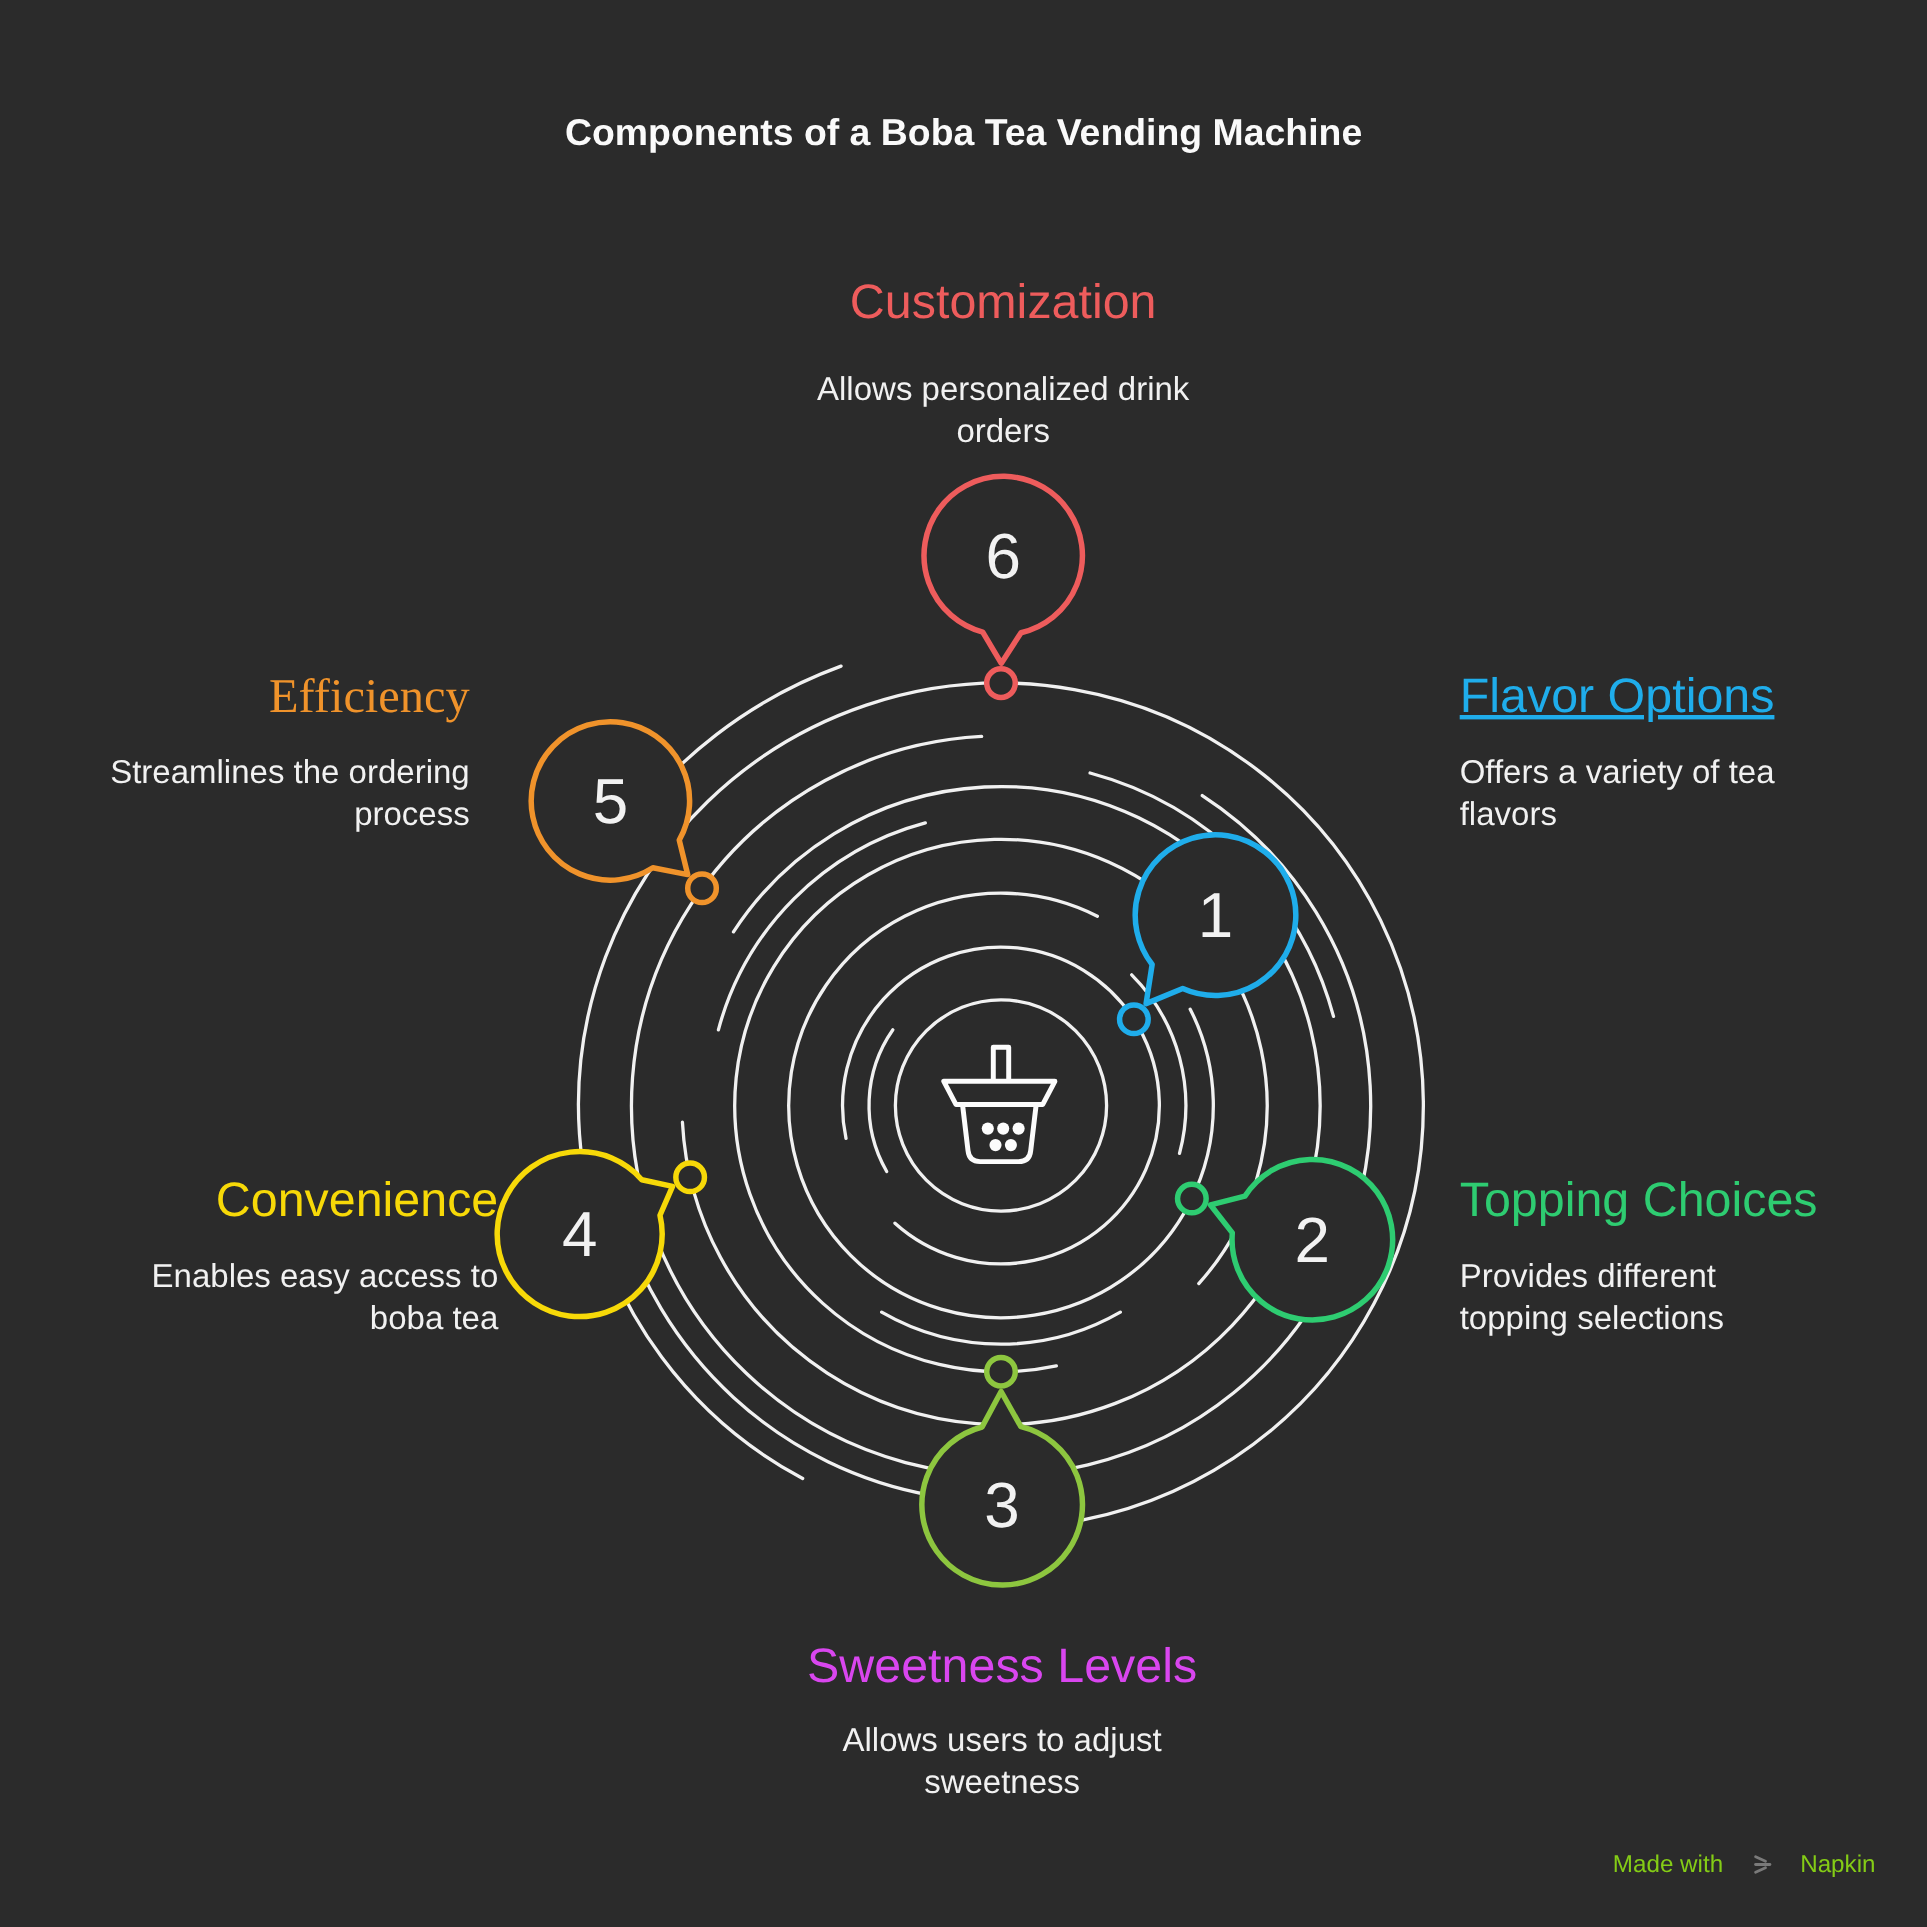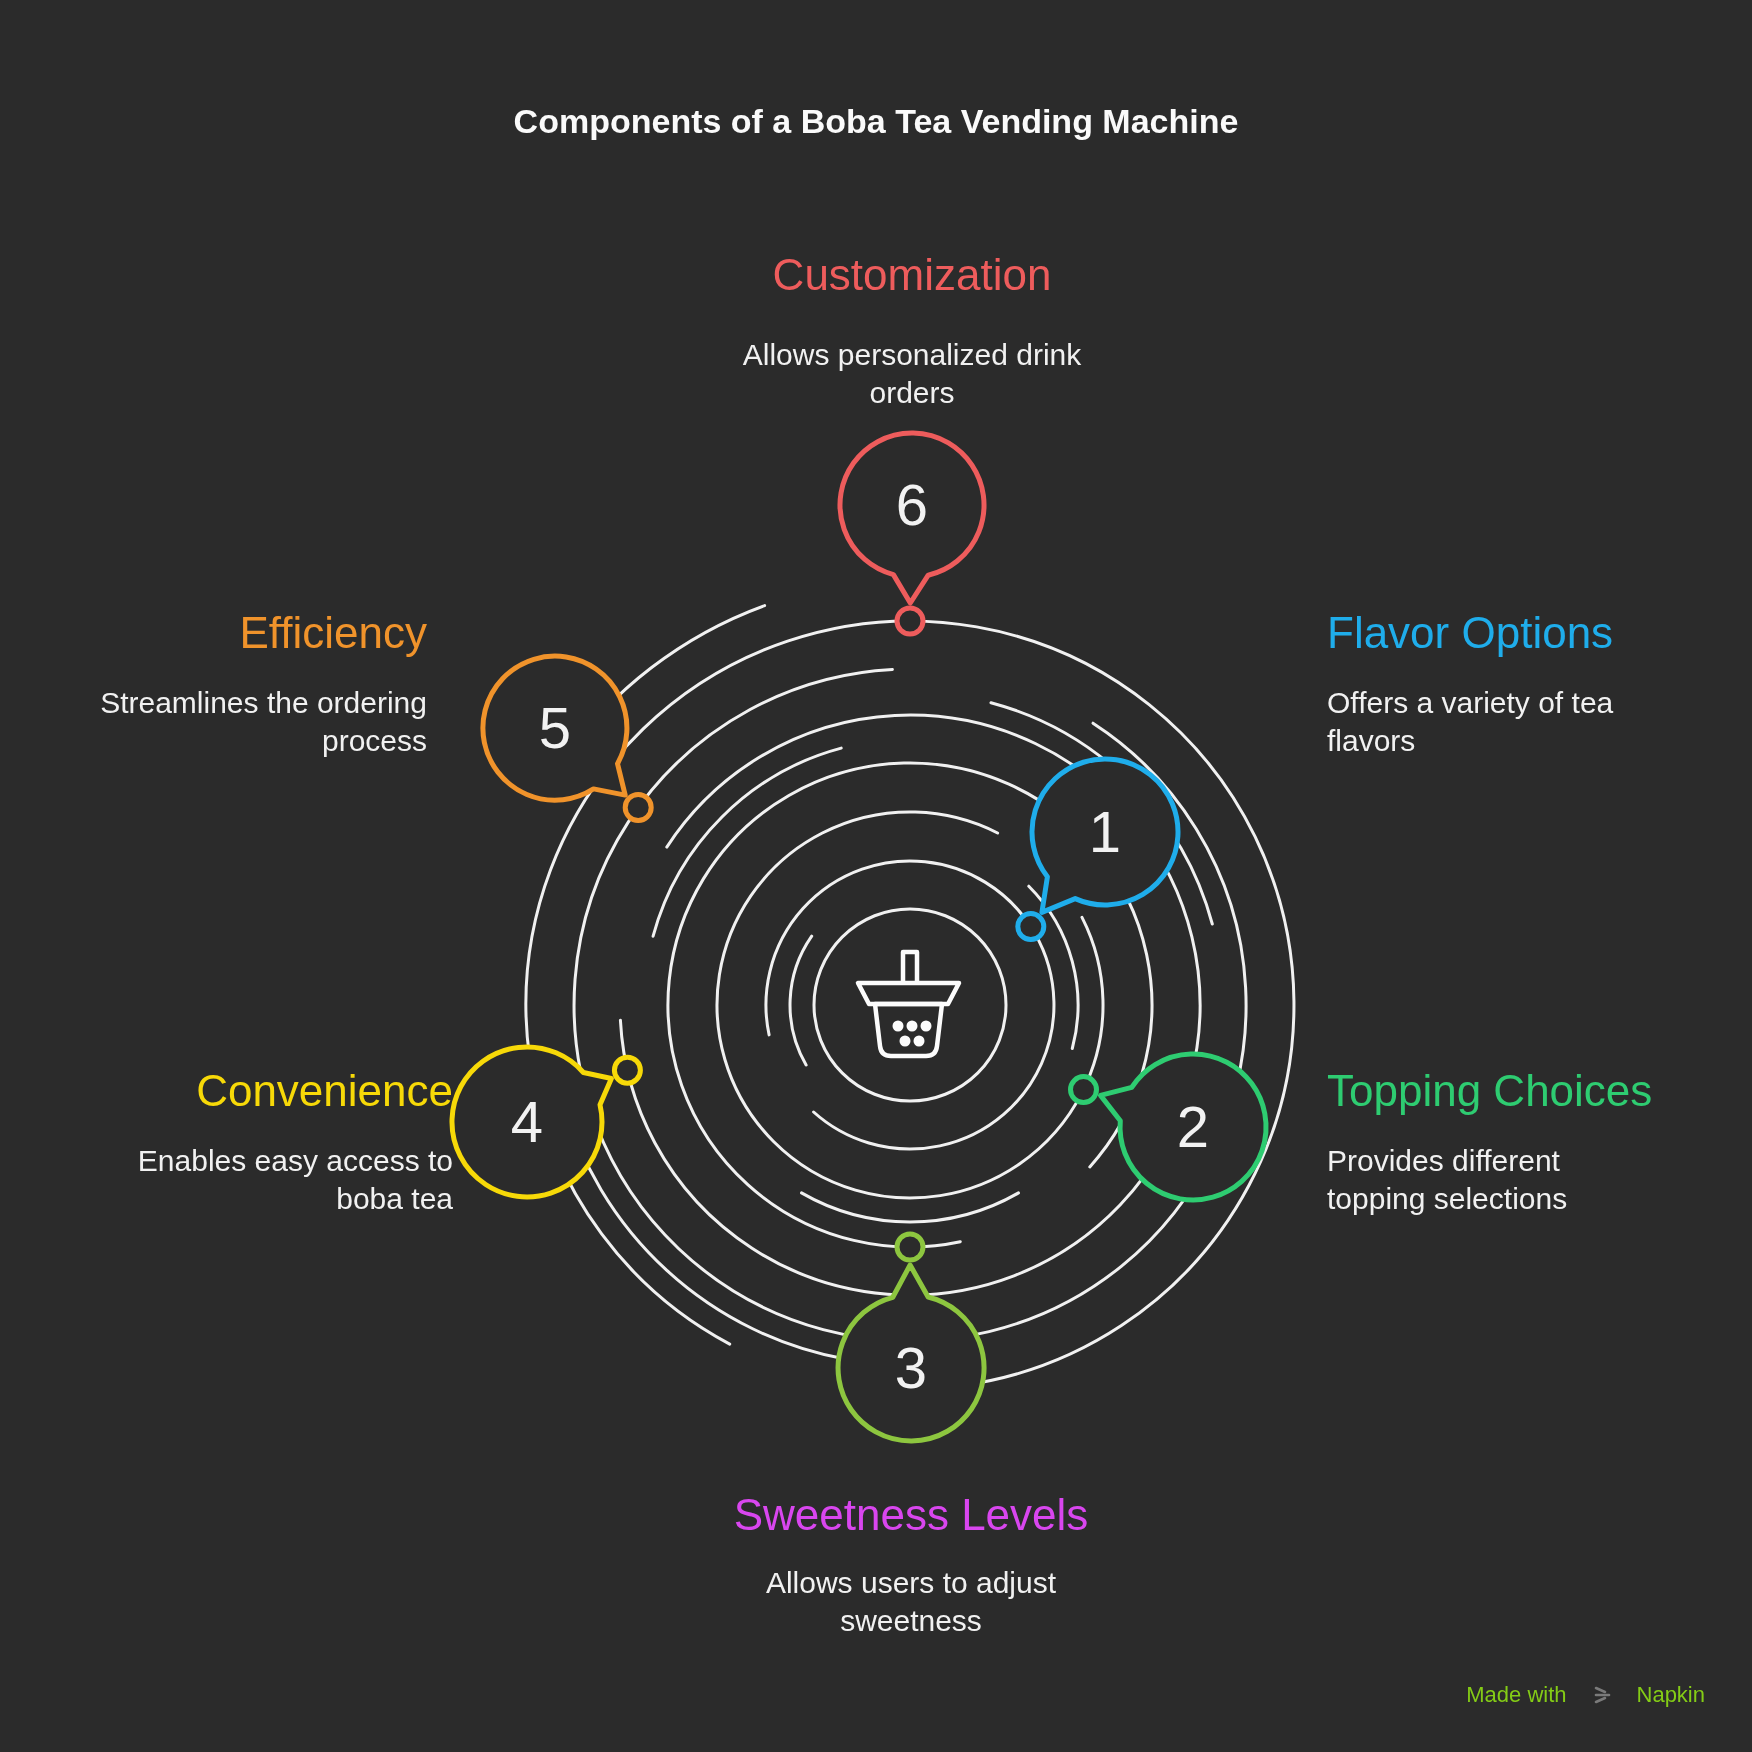--- a/index.html
+++ b/index.html
@@ -83,21 +83,21 @@
 
   <div class="tb tb-top">
     <div class="tb-heading" style="color: rgb(238, 92, 92);">Customization</div>
     <div class="tb-desc">
       <div>Allows personalized drink</div>
       <div>orders</div>
     </div>
   </div>
 
   <div class="tb tb-right-top">
-    <div class="tb-heading" style="color: rgb(31, 173, 235);">Flavor Options</div>
+    <div class="tb-heading" style="color: rgb(31, 173, 235); text-decoration: underline;">Flavor Options</div>
     <div class="tb-desc">
       <div>Offers a variety of tea</div>
       <div>flavors</div>
     </div>
   </div>
 
   <div class="tb tb-right-bottom">
     <div class="tb-heading" style="color: rgb(46, 204, 113);">Topping Choices</div>
     <div class="tb-desc">
       <div>Provides different</div>
@@ -115,21 +115,21 @@
 
   <div class="tb tb-left-bottom">
     <div class="tb-heading" style="color: rgb(247, 217, 8);">Convenience</div>
     <div class="tb-desc">
       <div>Enables easy access to</div>
       <div>boba tea</div>
     </div>
   </div>
 
   <div class="tb tb-left-top">
-    <div class="tb-heading" style="color: rgb(240, 147, 43);">Efficiency</div>
+    <div class="tb-heading" style="color: rgb(240, 147, 43); font-family: Liberation Serif, serif;">Efficiency</div>
     <div class="tb-desc">
       <div>Streamlines the ordering</div>
       <div>process</div>
     </div>
   </div>
 
   <div class="watermark">
     <span>Made with</span>
     <svg width="22" height="22" viewBox="0 0 22 22">
       <path d="M5 4 L14 8" stroke="#7A7A7A" stroke-width="2.6" stroke-linecap="round" fill="none"></path>

